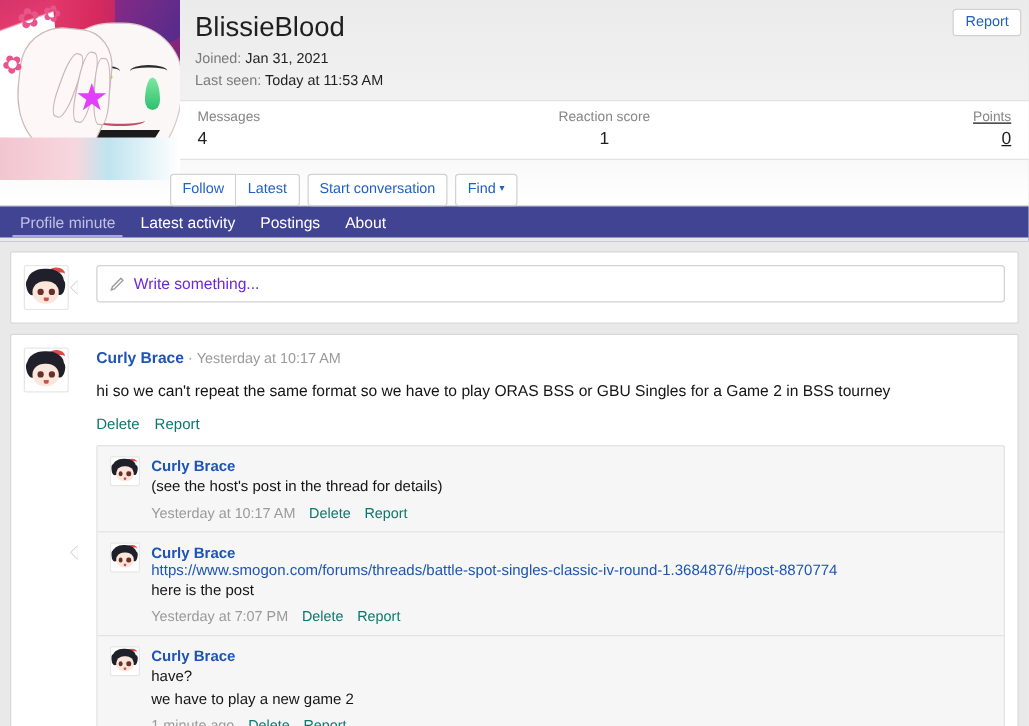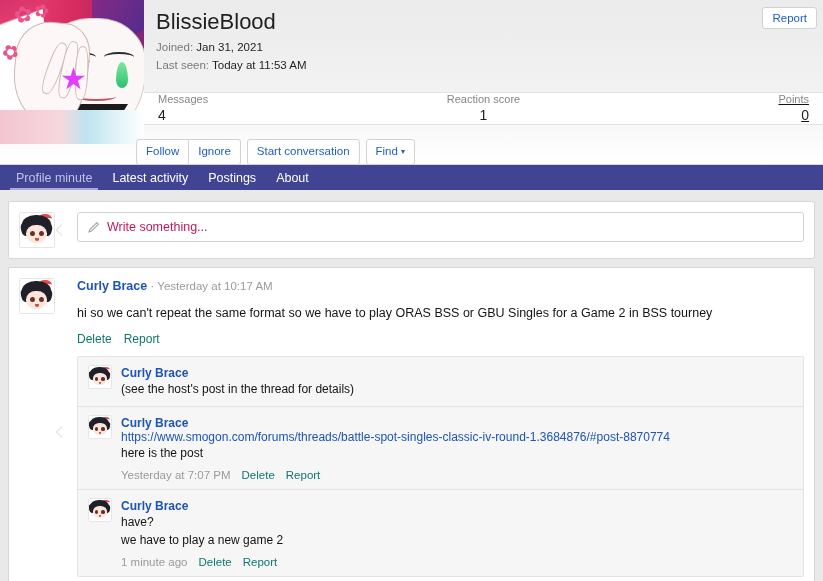--- a/index.html
+++ b/index.html
@@ -153,25 +153,25 @@
     color: #2160c4;
     font-size: 11.5px;
     padding: 4px 9px;
     cursor: pointer;
   }
 
   
   .stats-wrap {
     position: absolute;
     left: 144px; right: 0;
-    top: 92px;
+    top: 80px;
     background: #ffffff;
     border-top: 1px solid #e2e2e2;
     border-bottom: 1px solid #e2e2e2;
-    height: 33px;
+    height: 48px;
   }
   .stats {
     display: flex;
     height: 100%;
     align-items: center;
     padding: 0 14px;
   }
   .stat { flex: 1; text-align: center; }
   .stat:first-child { text-align: left; }
   .stat:last-child { text-align: right; text-decoration: underline; }
@@ -285,21 +285,21 @@
     background: #ffffff;
     border: 1px solid #d2d2d2;
     border-radius: 3px;
     height: 30px;
     display: flex;
     align-items: center;
     padding: 0 9px;
     cursor: text;
   }
   .field .pencil { margin-right: 7px; color: #9a9a9a; display: inline-flex; }
-  .field .ph { color: #be185d; font-size: 12.5px; }
+  .field .ph { color: #6d28d9; font-size: 12.5px; }
 
   .arrow-notch {
     position: relative;
     width: 10px;
     align-self: center;
   }
   .arrow-notch:before {
     content: "";
     position: absolute;
     left: 1px; top: -6px;
@@ -405,21 +405,21 @@
       <div class="stat">
         <div class="stat-label">Points</div>
         <div class="stat-value">0</div>
       </div>
     </div>
   </div>
 
   <div class="actions">
     <div class="btn-group">
       <button class="btn">Follow</button>
-      <button class="btn">Ignore</button>
+      <button class="btn">Latest</button>
     </div>
     <button class="btn">Start conversation</button>
     <button class="btn">
       <span>Find</span><span class="caret">▾</span>
     </button>
   </div>
 </div>
 
 <div class="navbar">
   <div class="nav-tab active">
@@ -503,20 +503,23 @@
                 <div class="cb-tuft2"></div>
                 <div class="cb-face"></div>
                 <div class="cb-eyeL"></div>
                 <div class="cb-eyeR"></div>
                 <div class="cb-mouth"></div>
               </div>
             </div>
             <div class="comment-body">
               <a class="c-name">Curly Brace</a>
               <div class="c-text">(see the host's post in the thread for details)</div>
+              <div class="c-foot">
+                <span class="ts">Yesterday at 10:17 AM</span><a class="lnk">Delete</a><a class="lnk">Report</a>
+              </div>
             </div>
           </div>
 
           <div class="comment">
             <div class="av av-24">
               <div class="cb">
                 <div class="cb-cap"></div>
                 <div class="cb-capw"></div>
                 <div class="cb-hair"></div>
                 <div class="cb-tuft"></div>

